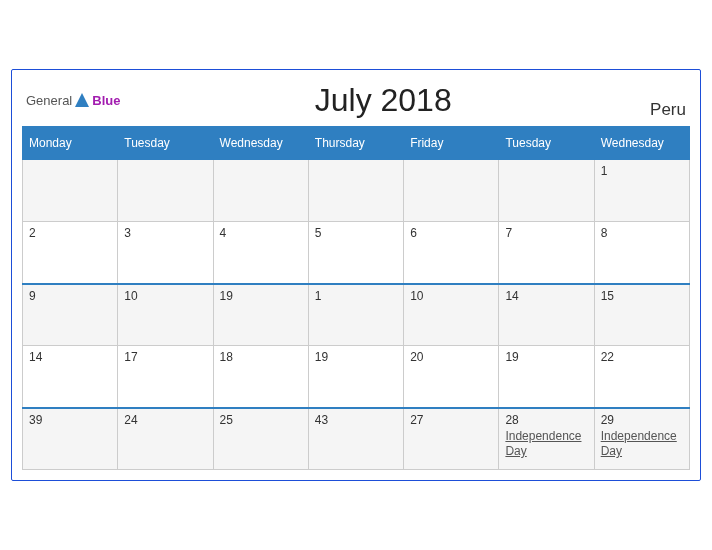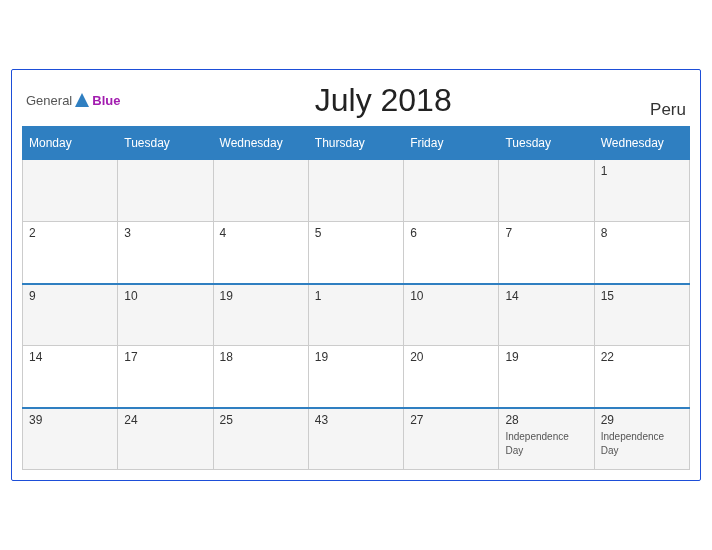--- a/index.html
+++ b/index.html
@@ -91,23 +91,24 @@
     tbody tr:nth-child(even) td {
       background: #fff;
     }
     .day-number {
       font-size: 12px;
       color: #333;
       display: block;
       margin-bottom: 2px;
     }
     .day-event {
-      font-size: 10px;
+      font-size: 12px;
       color: #555;
       line-height: 1.3;
+      text-decoration: underline;
     }
     .week-row-blue td {
       border-top: 2px solid #2f7fc1 !important;
     }
     tbody tr td:first-child {
       border-left: 1px solid #ccc;
     }
     tbody tr td:last-child {
       border-right: 1px solid #ccc;
     }

